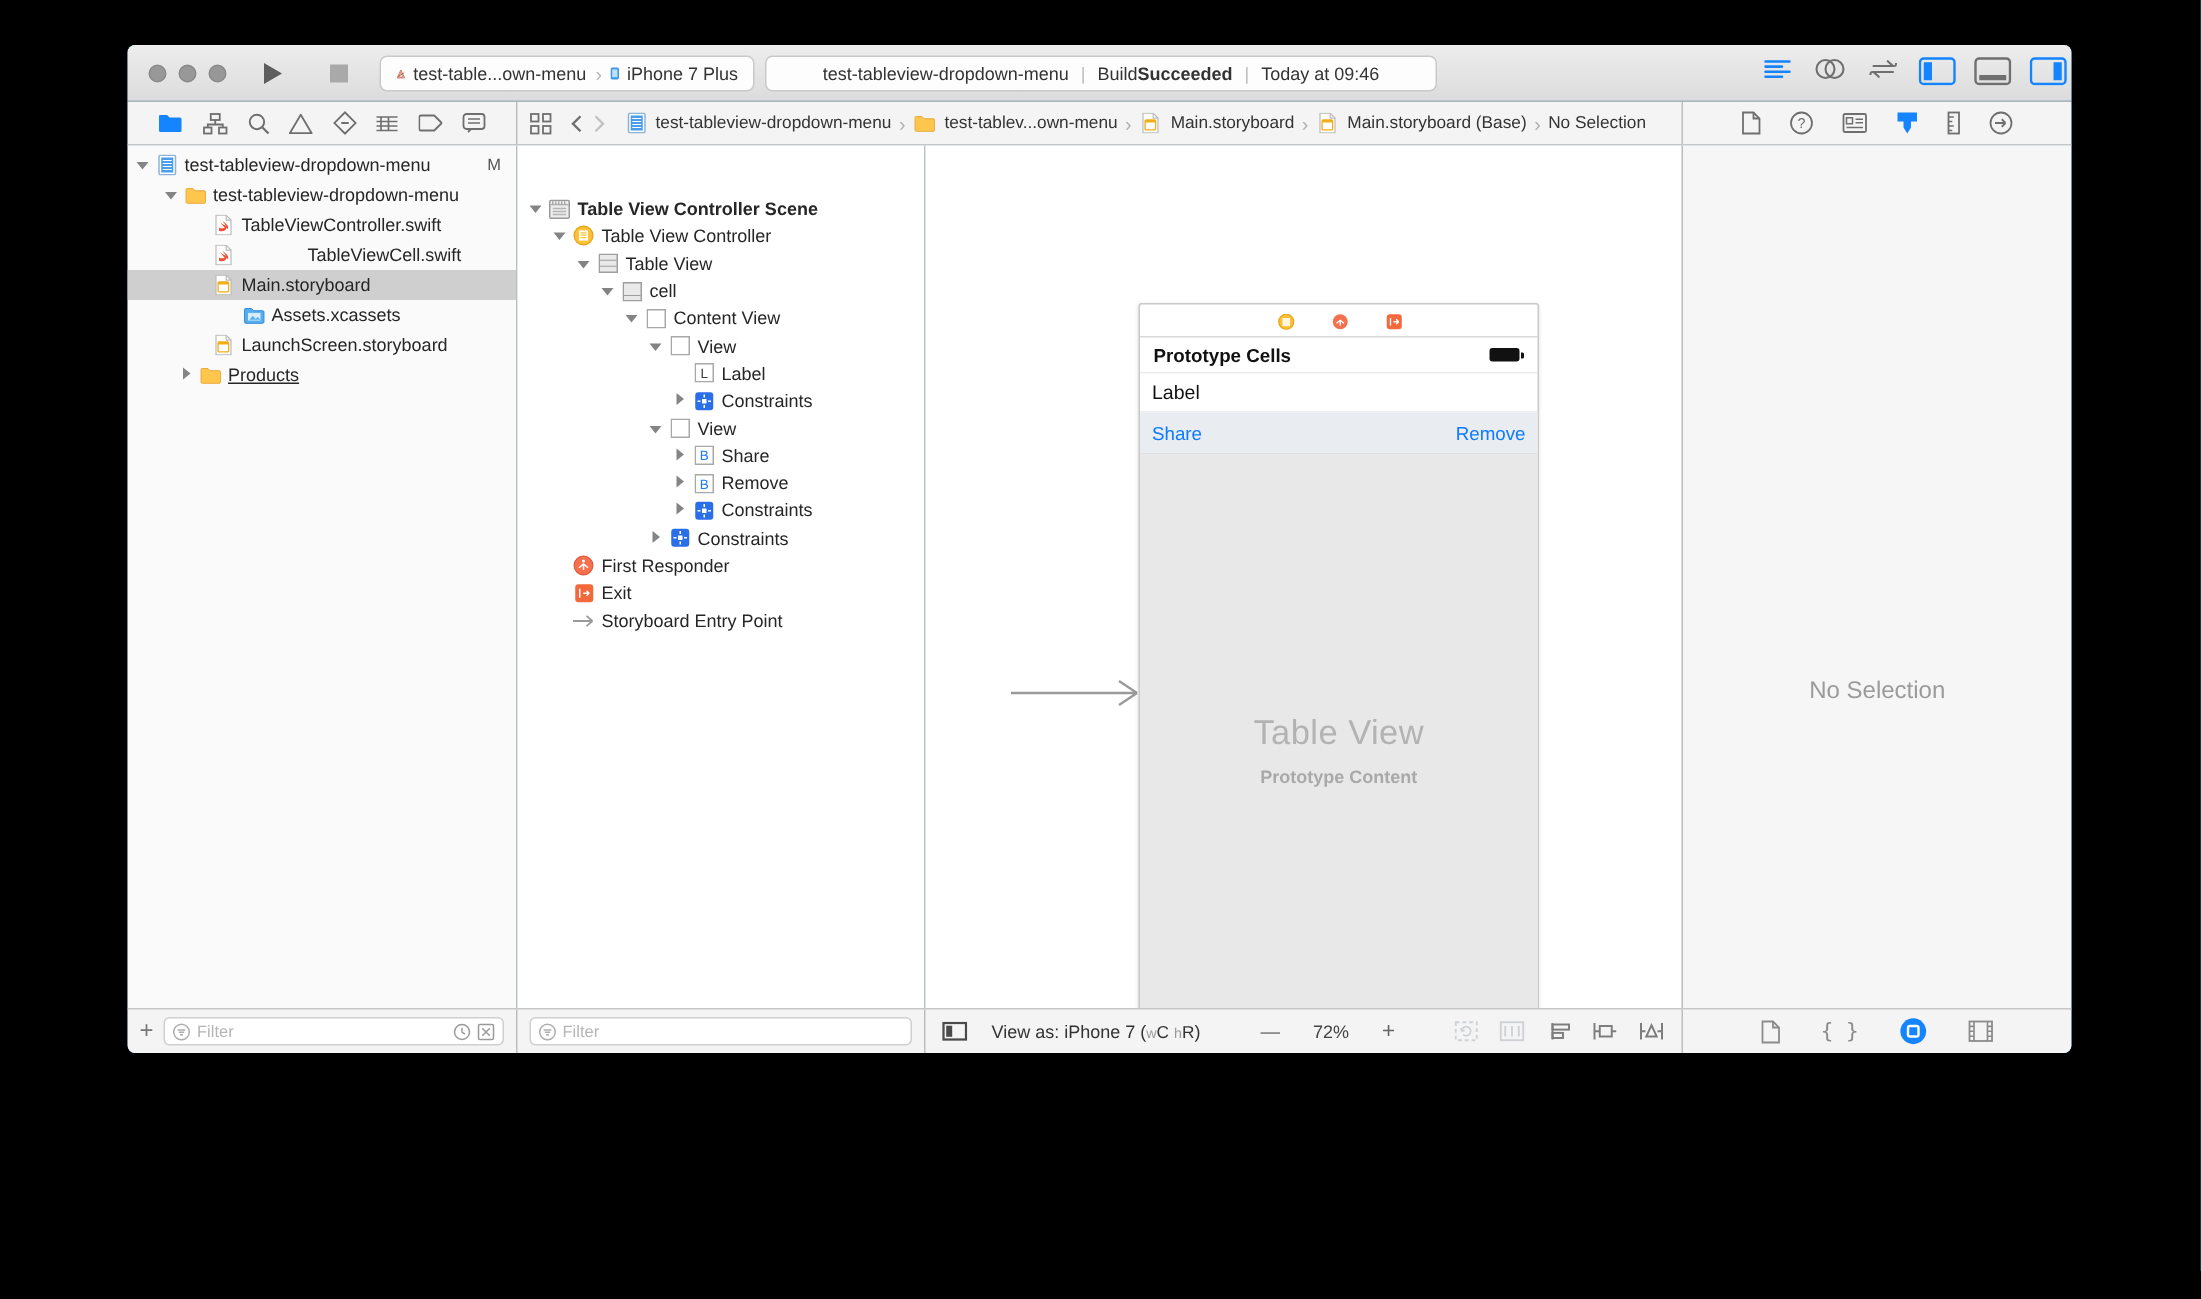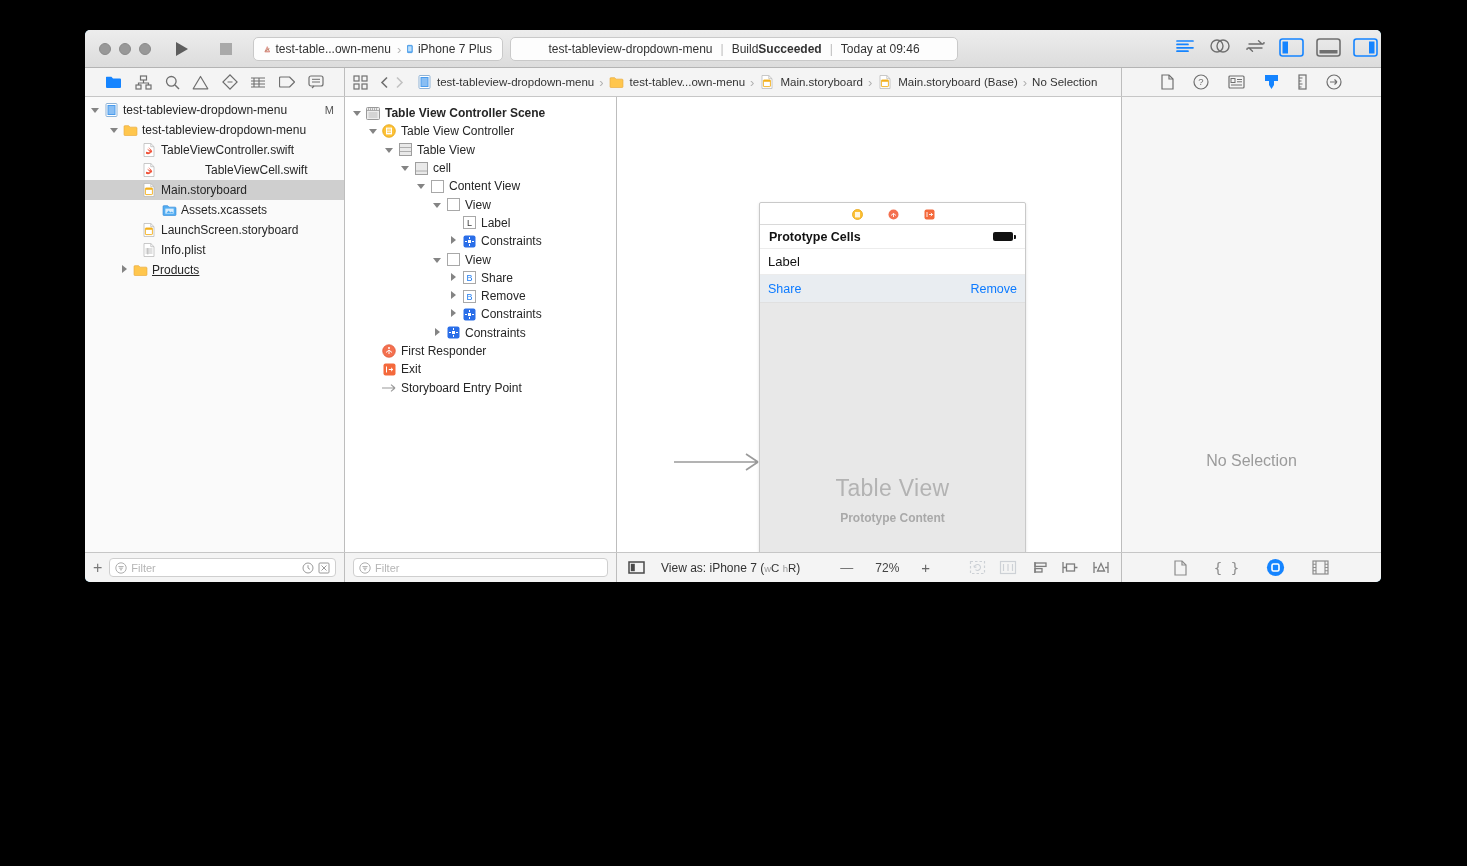--- a/index.html
+++ b/index.html
@@ -1,17 +1,17 @@
 <!DOCTYPE html>
 <html><head>
 <meta charset="utf-8">
 <style>
   * { box-sizing: border-box; margin: 0; padding: 0; }
   html,body { width:1467px; height:866px; background:#000; font-family:"Liberation Sans", sans-serif; overflow:hidden; }
-  .window { position:absolute; left:85px; top:30px; width:1296px; height:552px; border-radius:5px; overflow:hidden;
+  .window { position:absolute; left:85px; top:30px; width:1296px; height:672px; border-radius:5px; overflow:hidden;
             background:#7dd3fc; box-shadow:0 14px 40px rgba(0,0,0,.6); display:flex; flex-direction:column; }
 
   
   .toolbar { flex:0 0 38px; background:linear-gradient(#ededed,#dcdcdc); border-bottom:1px solid #b4b4b4; position:relative; }
   .traffic { position:absolute; top:13px; width:12px; height:12px; border-radius:50%; background:#989898; border:1px solid #8a8a8a; }
   .tb-icon-btn { position:absolute; top:8px; width:26px; height:22px; display:flex; align-items:center; justify-content:center; }
   .play-tri { width:0; height:0; border-left:12px solid #5d5d5d; border-top:7px solid transparent; border-bottom:7px solid transparent; }
   .stop-sq { width:12px; height:12px; background:#a9a9a9; }
   .pill { position:absolute; top:7px; height:24px; background:#fdfdfd; border:1px solid #c9c9c9; border-radius:5px;
           display:flex; align-items:center; font-size:12px; color:#333; padding:0 10px; white-space:nowrap; }
@@ -34,21 +34,21 @@
   .main { flex:1; display:flex; min-height:0; }
   .panel-nav { width:260px; border-right:1px solid #bdbdbd; background:#fafafa; overflow:hidden; padding-top:3px; }
   .panel-outline { width:272px; border-right:1px solid #bdbdbd; background:#fff; overflow:hidden; padding-top:7px; }
   .panel-canvas { width:505px; border-right:1px solid #bdbdbd; background:#fff; position:relative; overflow:hidden; }
   .panel-insp { flex:1; background:#f6f6f6; position:relative; }
 
   .file-row { height:20px; display:flex; align-items:center; font-size:12px; color:#262626; white-space:nowrap; }
   .file-row.selected { background:#cfcfcf; }
   .file-row .badge { margin-left:auto; margin-right:10px; color:#555; font-size:11px; }
   .o-row { height:18.3px; display:flex; align-items:center; font-size:12px; color:#262626; white-space:nowrap; }
-  .o-row.bold { font-weight:bold; }
+  .o-row.bold { font-weight:bold;margin-top:26px; }
   .tri { width:10px; flex:0 0 10px; display:inline-block; position:relative; margin-right:2px; }
   .tri.open::after { content:""; position:absolute; left:0; top:-2px; border-top:5px solid #848484; border-left:4px solid transparent; border-right:4px solid transparent; }
   .tri.closed::after { content:""; position:absolute; left:2px; top:-5px; border-left:5px solid #848484; border-top:4px solid transparent; border-bottom:4px solid transparent; }
   .row-icon { display:inline-flex; width:16px; justify-content:center; margin-right:4px; flex:0 0 16px; }
 
   .no-selection { position:absolute; left:0; right:0; top:355px; text-align:center; color:#9b9b9b; font-size:16px; }
 
   
   .vc { position:absolute; left:142px; top:105px; width:267px; height:500px; background:#fff; border:1px solid #c9c9c9;
         border-radius:2px; box-shadow:0 1px 3px rgba(0,0,0,.12); display:flex; flex-direction:column; }
@@ -401,31 +401,20 @@
           <span class="row-icon">
             <svg width="12" height="14" viewBox="0 0 12 14">
               <path d="M1 .5 h6.8 l3.2 3.2 v9.8 h-10 z" fill="#fff" stroke="#bbb" stroke-width="0.8"></path>
               <path d="M7.8 .5 v3.2 h3.2" fill="none" stroke="#bbb" stroke-width="0.8"></path>
               <rect x="2.4" y="5" width="7" height="6.6" rx="0.6" fill="#fff" stroke="#f2ae19" stroke-width="0.9"></rect>
               <rect x="2.4" y="5" width="7" height="1.7" rx="0.6" fill="#f2ae19"></rect>
             </svg>
           </span>
           <span>LaunchScreen.storyboard</span>
         </div>
-        <div class="file-row" style="padding-left: 44px;">
-          <span class="tri "></span>
-          <span class="row-icon">
-            <svg width="12" height="14" viewBox="0 0 12 14">
-              <path d="M1 .5 h6.8 l3.2 3.2 v9.8 h-10 z" fill="#fff" stroke="#bbb" stroke-width="0.8"></path>
-              <path d="M7.8 .5 v3.2 h3.2" fill="none" stroke="#bbb" stroke-width="0.8"></path>
-              <path d="M2.5 6 h7 M2.5 8 h7 M2.5 10 h7 M4.8 5 v6.5" stroke="#a8a8a8" stroke-width="0.7"></path>
-            </svg>
-          </span>
-          <span>Info.plist</span>
-        </div>
         <div class="file-row" style="padding-left: 35px; text-decoration: underline;">
           <span class="tri closed"></span>
           <span class="row-icon">
             <svg width="15" height="12" viewBox="0 0 16 13">
               <path d="M1 3 a1 1 0 0 1 1-1.2 h4 l1.5 1.6 h6.5 a1 1 0 0 1 1 1 v7.1 a1 1 0 0 1 -1 1 h-12 a1 1 0 0 1 -1-1 z" fill="#ffc64d" stroke="#e8a838" stroke-width="0.7"></path>
             </svg>
           </span>
           <span>Products</span>
         </div>
       </div>

